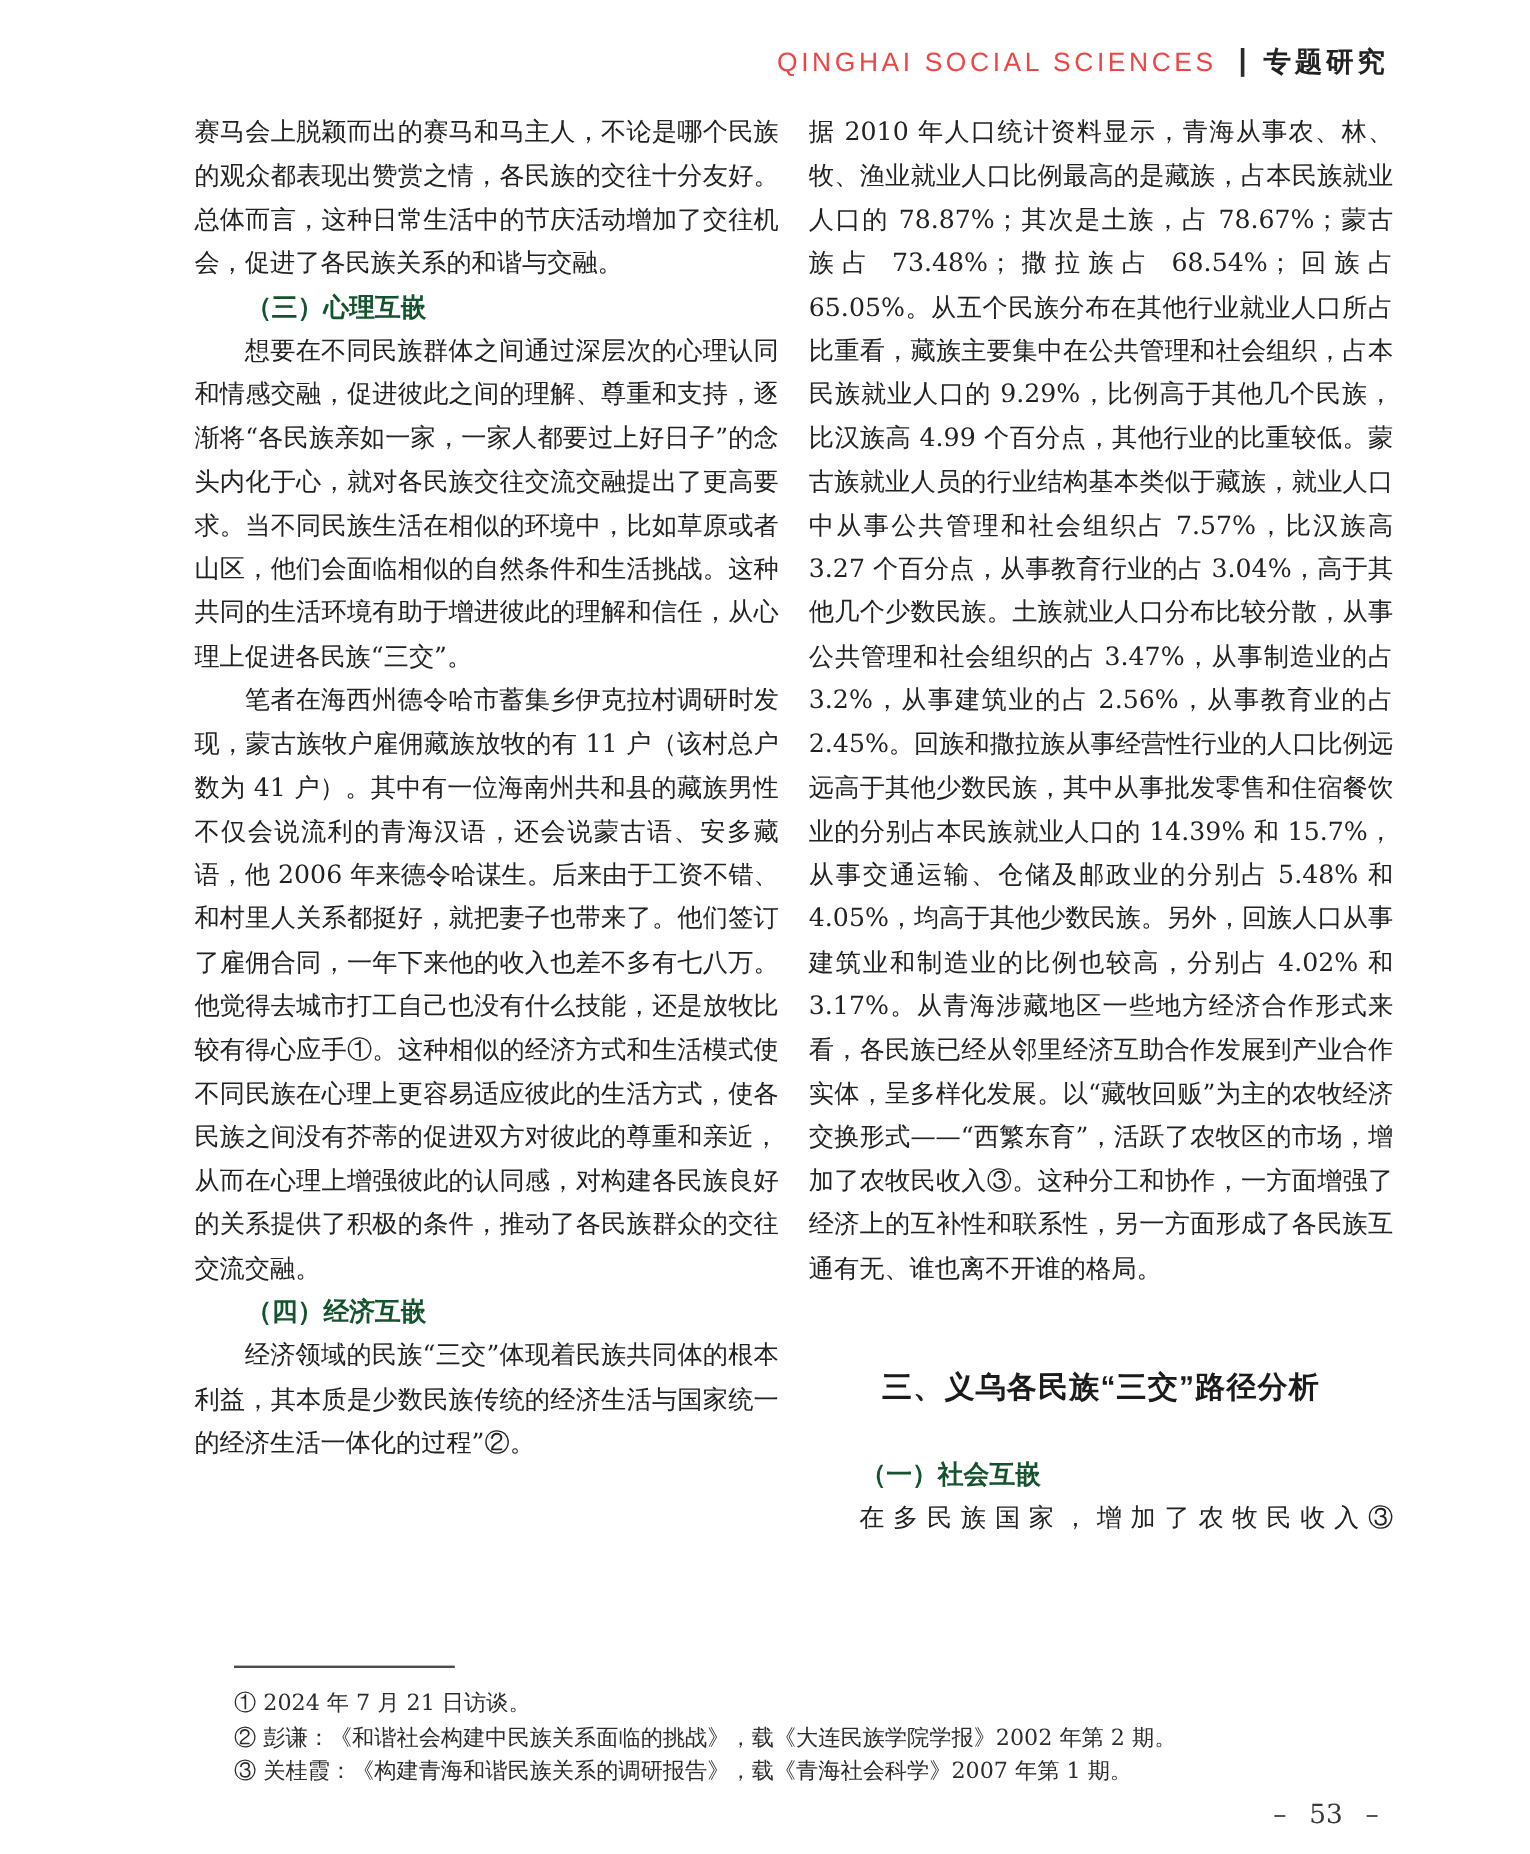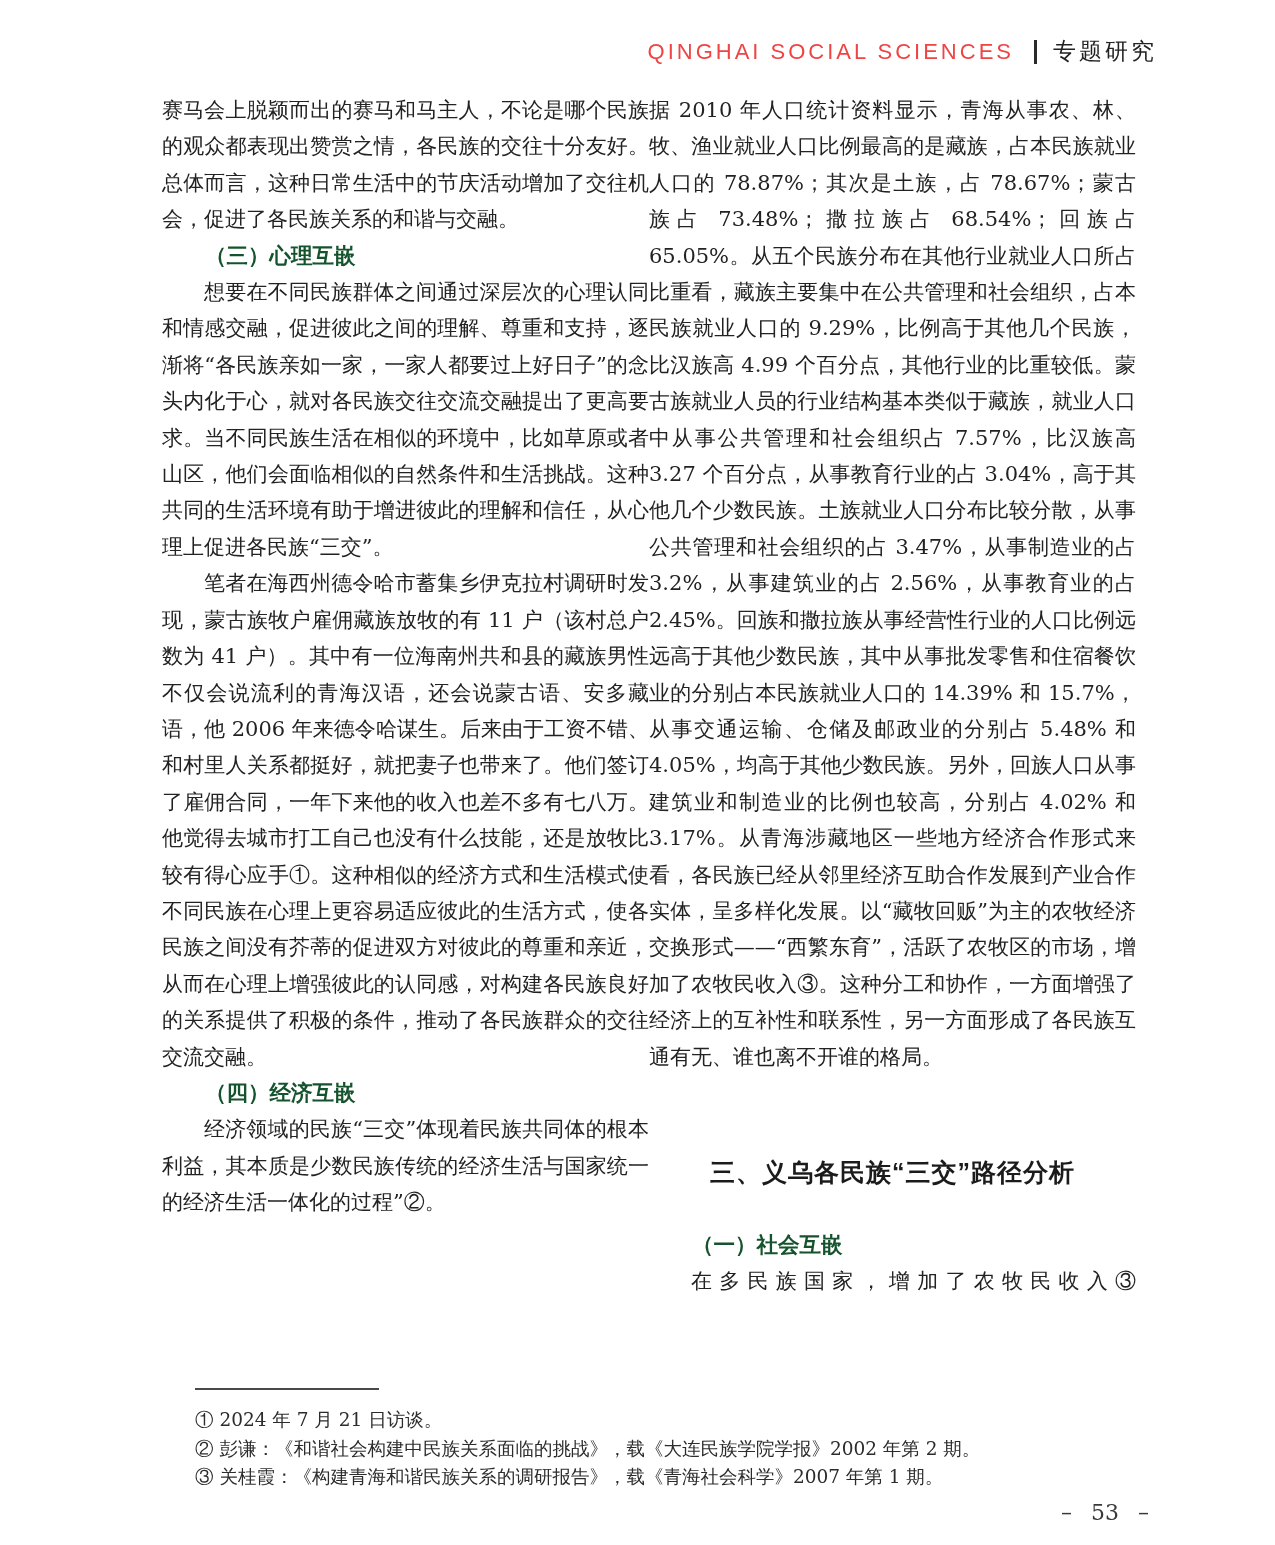--- a/index.html
+++ b/index.html
@@ -33,31 +33,32 @@
   }
   .header-divider {
     width: 3px;
     height: 24px;
     background: #2a2a2a;
     margin: 0 16px 0 20px;
   }
   .section-badge {
     font-family: "Liberation Sans", sans-serif;
     font-size: 23px;
-    font-weight: normal;
+    font-weight: bold;
     color: #222222;
     letter-spacing: 3px;
   }
 
   
   .article-body {
     position: absolute;
     top: 92px;
     left: 162px;
     display: flex;
+    gap: 25px;
   }
   .column {
     width: 487px;
     font-size: 21px;
     line-height: 36.4px;
     text-align: justify;
     color: #222222;
   }
   .column p {
     margin: 0;
@@ -75,21 +76,21 @@
     line-height: 36.4px;
   }
   .section-heading {
     font-family: "Liberation Sans", sans-serif;
     font-weight: bold;
     font-size: 25px;
     color: #1b1b1b;
     text-align: center;
     text-indent: 0;
     letter-spacing: 1px;
-    margin-top: 78px;
+    margin-top: 62px;
     margin-bottom: 36px;
     line-height: 38px;
   }
 
   
   .footnotes {
     position: absolute;
     left: 163px;
     top: 1388px;
     width: 1010px;

